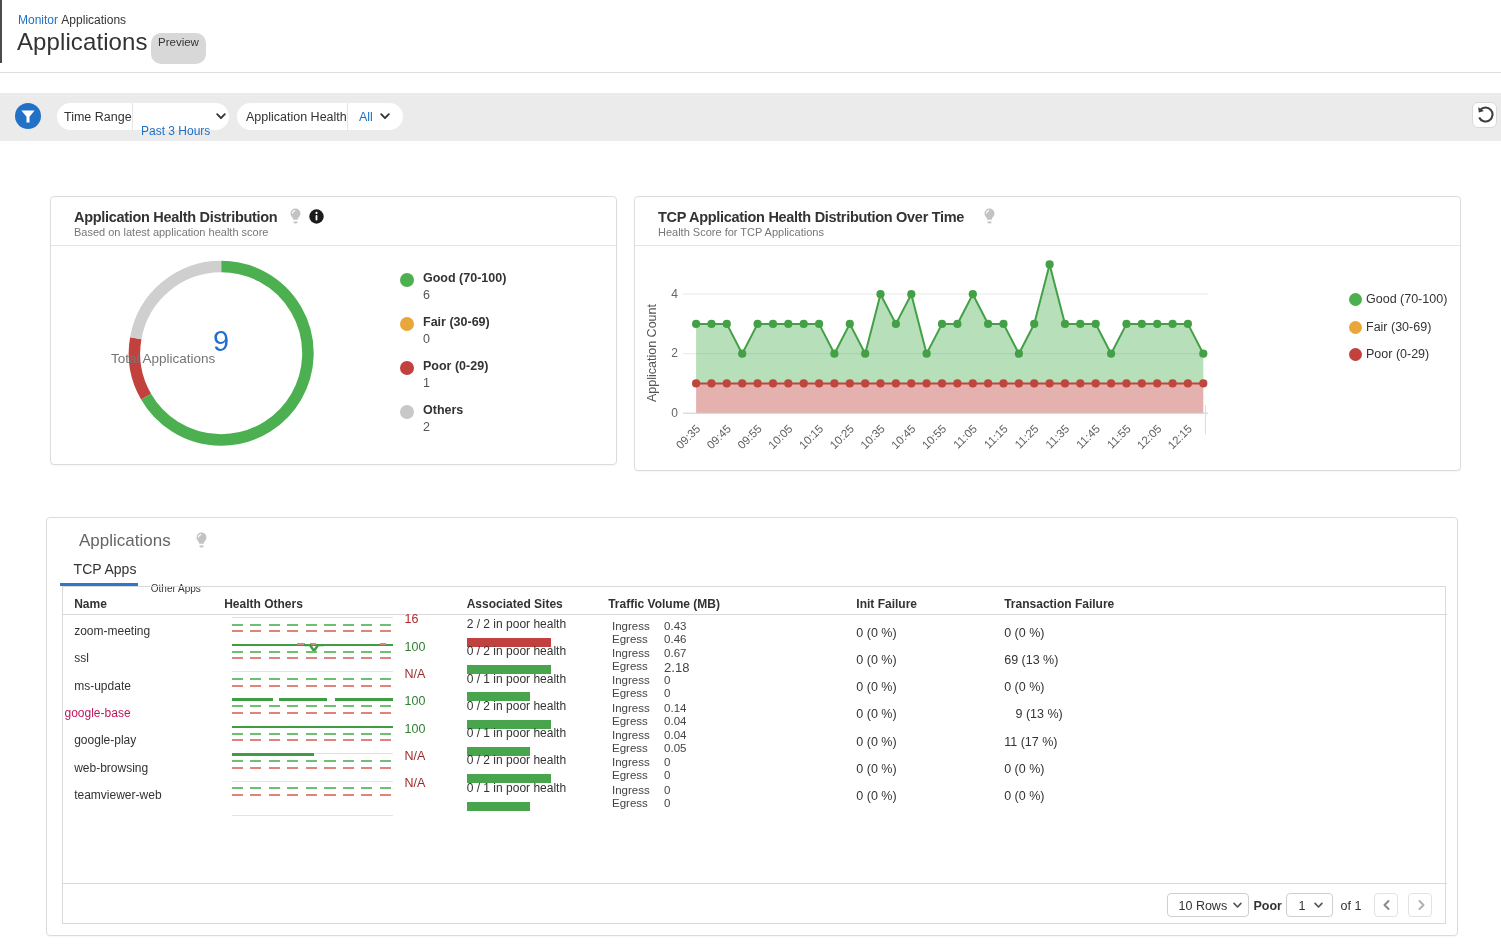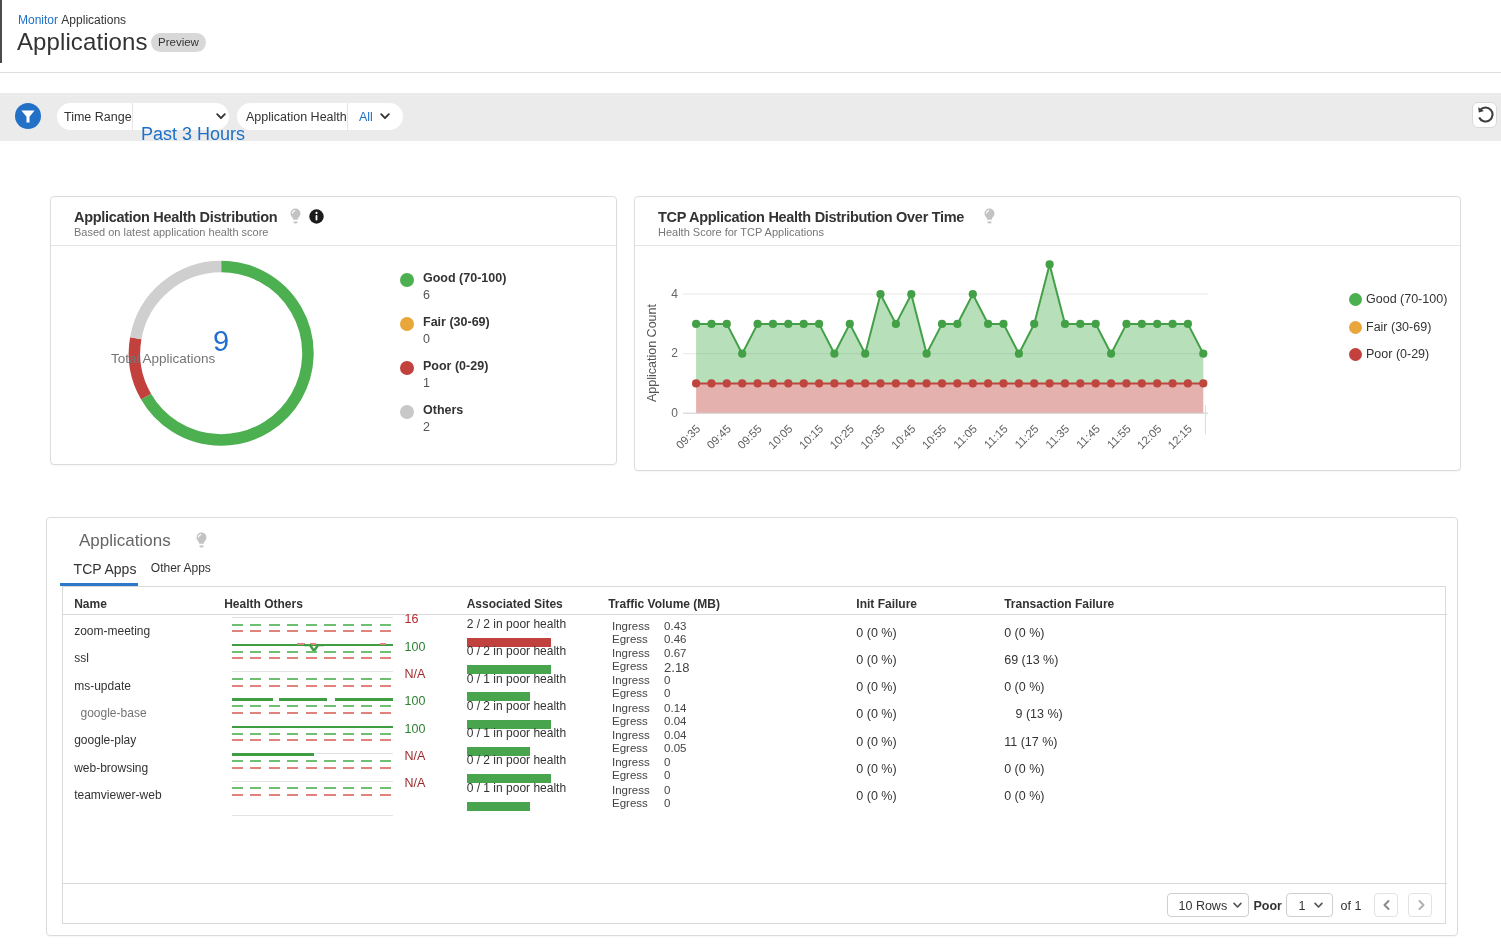--- a/index.html
+++ b/index.html
@@ -5,32 +5,32 @@
 .abs { position:absolute; }
 .card { position:absolute; background:#fff; border:1px solid #dcdcdc; border-radius:4px; box-shadow:0 1px 2px rgba(0,0,0,0.04); }
 .dashg { height:2px; background:repeating-linear-gradient(90deg,#6fbf72 0 11px,transparent 11px 18.5px); }
 .dashr { height:2px; background:repeating-linear-gradient(90deg,#e0837d 0 11px,transparent 11px 18.5px); }
 </style></head>
 <body>
 <div class="abs" style="left:0;top:0;width:2px;height:63px;background:#4b4b4b"></div>
 
 <div class="abs" style="left:18px;top:13px;font-size:12px;"><span style="color:#1d70c8">Monitor</span>&nbsp;<span style="color:#333">Applications</span></div>
 <div class="abs" style="left:17px;top:28px;font-size:24px;color:#333;letter-spacing:0.1px">Applications</div>
-<div class="abs" style="left:151px;top:33px;height:19px;padding:0 7px;background:#d8d8d8;border-radius:10px;font-size:11.5px;line-height:19px;color:#333">Preview</div>
+<div class="abs" style="left:151px;top:33px;height:31px;padding:0 7px;background:#d8d8d8;border-radius:10px;font-size:11.5px;line-height:19px;color:#333">Preview</div>
 <div class="abs" style="left:0;top:72px;width:1501px;height:1px;background:#ddd"></div>
 
 <div class="abs" style="left:0;top:93px;width:1501px;height:48px;background:#ebebeb"></div>
 <svg class="abs" style="left:15px;top:103px" width="26" height="26" viewBox="0 0 26 26">
 <circle cx="13" cy="13" r="13" fill="#2271c7"></circle>
 <path d="M6.4 7.6 h13.2 l-5.1 6.2 v5.7 h-3 v-5.7 Z" fill="#fff"></path>
 </svg>
 <div class="abs" style="left:57px;top:103px;height:27px;background:#fff;border-radius:14px;width:172px;"></div>
 <div class="abs" style="left:132px;top:103px;width:1px;height:27px;background:#e4e4e4"></div>
 <div class="abs" style="left:64px;top:110px;font-size:12.5px;color:#333">Time Range</div>
-<div class="abs" style="left:141px;top:124px;font-size:18px;color:#1d70c8">Past 3 Hours</div>
+<div class="abs" style="left:141px;top:124px;font-size:12px;color:#1d70c8">Past 3 Hours</div>
 <svg class="abs" style="left:216px;top:113px" width="10" height="7" viewBox="0 0 10 7">
 <polyline points="1.2,1.2 5,5.2 8.8,1.2" fill="none" stroke="#333" stroke-width="1.8" stroke-linecap="round" stroke-linejoin="round"></polyline>
 </svg>
 <div class="abs" style="left:237px;top:103px;height:27px;background:#fff;border-radius:14px;width:166px;"></div>
 <div class="abs" style="left:347px;top:103px;width:1px;height:27px;background:#e4e4e4"></div>
 <div class="abs" style="left:246px;top:110px;font-size:12.5px;color:#333">Application Health</div>
 <div class="abs" style="left:359px;top:110px;font-size:12.5px;color:#1d70c8">All</div>
 <svg class="abs" style="left:380px;top:113px" width="10" height="7" viewBox="0 0 10 7">
 <polyline points="1.2,1.2 5,5.2 8.8,1.2" fill="none" stroke="#333" stroke-width="1.8" stroke-linecap="round" stroke-linejoin="round"></polyline>
 </svg>
@@ -193,21 +193,21 @@
 
 <div class="card" style="left:45.5px;top:516.8px;width:1412px;height:419px;"></div>
 <div class="abs" style="left:79px;top:531px;font-size:17px;color:#666">Applications</div>
 <svg class="abs" style="left:196px;top:532px" width="11.0" height="16.0" viewBox="0 0 11 16">
 <path d="M5.5 0.5 a5 5 0 0 1 5 5 c0 2 -1.2 3.1 -1.9 4.1 c-0.5 0.7 -0.8 1.4 -0.9 2.2 h-4.4 c-0.1 -0.8 -0.4 -1.5 -0.9 -2.2 c-0.7 -1 -1.9 -2.1 -1.9 -4.1 a5 5 0 0 1 5 -5 Z" fill="#c3c3c3"></path>
 <path d="M2.4 5.3 a3.2 3.2 0 0 1 2.4 -2.7" fill="none" stroke="#ffffff" stroke-width="1.1" stroke-linecap="round"></path>
 <path d="M3.3 13.4 h4.4 a2.2 2.2 0 0 1 -4.4 0 Z" fill="#c3c3c3"></path>
 </svg>
 <div class="abs" style="left:66px;top:561px;width:78px;text-align:center;font-size:14px;color:#333">TCP Apps</div>
 <div class="abs" style="left:60px;top:583px;width:78px;height:2.5px;background:#2e78c9"></div>
-<div class="abs" style="left:150.8px;top:561px;font-size:12px;color:#333">Other Apps</div>
+<div class="abs" style="left:150.8px;top:583px;font-size:10px;color:#333">Other Apps</div>
 
 <div class="abs" style="left:61.5px;top:586.3px;width:1384.8px;height:337.7px;border:1px solid #d9d9d9;">
   <div class="abs" style="left:11.7px;top:10px;font-size:12px;font-weight:bold;color:#333">Name</div>
   <div class="abs" style="left:161.7px;top:10px;font-size:12px;font-weight:bold;color:#333">Health Others</div>
   <div class="abs" style="left:404.2px;top:10px;font-size:12px;font-weight:bold;color:#333">Associated Sites</div>
   <div class="abs" style="left:545.7px;top:10px;font-size:12px;font-weight:bold;color:#333">Traffic Volume (MB)</div>
   <div class="abs" style="left:793.8px;top:10px;font-size:12px;font-weight:bold;color:#333">Init Failure</div>
   <div class="abs" style="left:941.7px;top:10px;font-size:12px;font-weight:bold;color:#333">Transaction Failure</div>
   <div class="abs" style="left:0;top:26.3px;width:1384.8px;height:1px;background:#d9d9d9"></div>
 
@@ -249,21 +249,21 @@
 <div class="abs dashr" style="left:169.3px;top:97.5px;width:161.7px;"></div>
 <div class="abs" style="left:342px;top:79.7px;font-size:12.5px;color:#9b2c2e">N/A</div>
 <div class="abs" style="left:404.2px;top:84.3px;font-size:12px;color:#333">0 / 1 in poor health</div>
 <div class="abs" style="left:404.2px;top:105.1px;width:63px;height:9px;background:#49a54d"></div>
 <div class="abs" style="left:549.5px;top:87.2px;font-size:11.5px;color:#444">Ingress</div>
 <div class="abs" style="left:601.6px;top:87.2px;font-size:11.5px;color:#444">0</div>
 <div class="abs" style="left:549.5px;top:100.1px;font-size:11.5px;color:#444">Egress</div>
 <div class="abs" style="left:601.6px;top:100.1px;font-size:11.5px;color:#444">0</div>
 <div class="abs" style="left:793.8px;top:92.9px;font-size:12.5px;color:#333">0 (0 %)</div>
 <div class="abs" style="left:941.7px;top:92.9px;font-size:12.5px;color:#333">0 (0 %)</div>
-<div class="abs" style="left:18px;top:118.7px;font-size:12px;color:#737373">google-base</div>
+<div class="abs" style="left:2px;top:118.7px;font-size:12px;color:#be185d">google-base</div>
 <div class="abs" style="left:169.3px;top:111.2px;width:41px;height:2.5px;background:#3f9e42"></div>
     <div class="abs" style="left:216.3px;top:111.2px;width:48px;height:2.5px;background:#3f9e42"></div>
     <div class="abs" style="left:272.3px;top:111.2px;width:58.7px;height:2.5px;background:#3f9e42"></div>
 <div class="abs dashg" style="left:169.3px;top:118.2px;width:161.7px;"></div>
 <div class="abs dashr" style="left:169.3px;top:124.8px;width:161.7px;"></div>
 <div class="abs" style="left:342px;top:107.0px;font-size:12.5px;color:#2f8132">100</div>
 <div class="abs" style="left:404.2px;top:111.6px;font-size:12px;color:#333">0 / 2 in poor health</div>
 <div class="abs" style="left:404.2px;top:132.4px;width:84px;height:9px;background:#49a54d"></div>
 <div class="abs" style="left:549.5px;top:114.5px;font-size:11.5px;color:#444">Ingress</div>
 <div class="abs" style="left:601.6px;top:114.5px;font-size:11.5px;color:#444">0.14</div>

